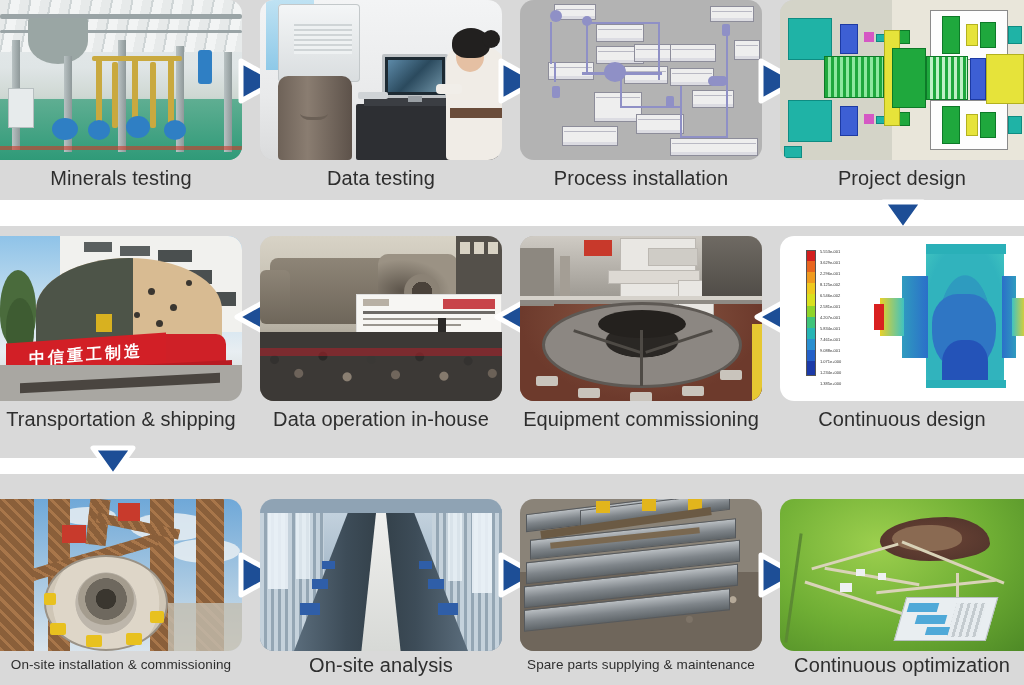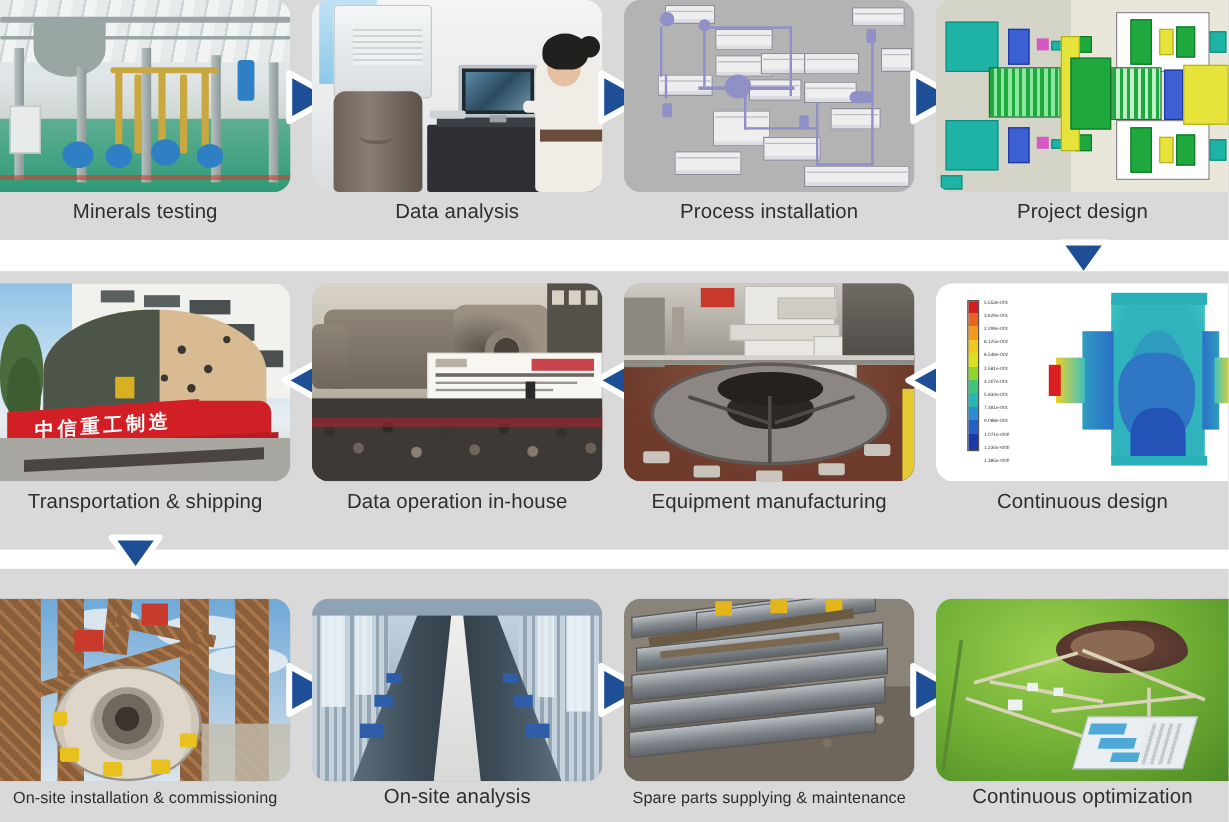--- a/index.html
+++ b/index.html
@@ -35,21 +35,21 @@
     box-shadow: 0 0 0 0 rgba(0,0,0,0);
   }
   .thumb.flush-left { border-top-left-radius: 0; border-bottom-left-radius: 0; }
   .thumb.flush-right { border-top-right-radius: 0; border-bottom-right-radius: 0; }
 
   .caption {
     position: absolute;
     width: 100%;
     text-align: center;
     color: #2e2e2e;
-    font-size: 17px;
+    font-size: 20px;
     letter-spacing: 0.1px;
     white-space: nowrap;
   }
   .caption.small { font-size: 13.5px; }
 
   
   .arrow { position: absolute; line-height: 0; }
   .arrow svg { display: block; overflow: visible; }
 
   
@@ -248,21 +248,21 @@
           <div class="lyr" style="left:148px;top:96px;width:14px;height:6px;background:#9aa0a5;"></div>
           <div class="lyr" style="left:98px;top:92px;width:30px;height:7px;background:#cfd3d6;border-radius:2px;"></div>
           <div class="lyr da-coat" style="left:186px;top:48px;width:58px;height:112px;"></div>
           <div class="lyr da-skin" style="left:196px;top:42px;width:28px;height:30px;border-radius:50%;"></div>
           <div class="lyr da-hair" style="left:192px;top:28px;width:38px;height:30px;"></div>
           <div class="lyr" style="left:222px;top:30px;width:18px;height:18px;background:#22201f;border-radius:50%;"></div>
           <div class="lyr" style="left:176px;top:84px;width:26px;height:10px;background:#f1eee9;border-radius:4px;"></div>
           <div class="lyr" style="left:190px;top:108px;width:52px;height:10px;background:#6a4c3a;"></div>
         </div>
       </div>
-      <div class="caption" style="left:260px;width:242px;top:167px;">Data analysis</div>
+      <div class="caption" style="left:260px;width:242px;top:167px;">Data testing</div>
     </div>
 
     <div class="arrow" style="left:497px;top:58px;">
       <svg width="44" height="46" viewBox="0 0 44 46">
           <polygon points="4,3 40,23 4,43" fill="#1d4e96" stroke="#ffffff" stroke-width="5" stroke-linejoin="round"></polygon>
         </svg>
     </div>
 
     <div class="cell">
       <div class="thumb" style="left:520px;top:0;width:242px;height:160px;">
@@ -458,21 +458,21 @@
           <div style="position:absolute;left:52px;top:104px;width:70px;height:3px;background:#4e4a45;transform:rotate(18deg);"></div>
           <div style="position:absolute;left:124px;top:104px;width:70px;height:3px;background:#4e4a45;transform:rotate(-18deg);"></div>
           <div style="position:absolute;left:16px;top:140px;width:22px;height:10px;background:#c9c4bc;border-radius:2px;"></div>
           <div style="position:absolute;left:58px;top:152px;width:22px;height:10px;background:#c9c4bc;border-radius:2px;"></div>
           <div style="position:absolute;left:110px;top:156px;width:22px;height:10px;background:#c9c4bc;border-radius:2px;"></div>
           <div style="position:absolute;left:162px;top:150px;width:22px;height:10px;background:#c9c4bc;border-radius:2px;"></div>
           <div style="position:absolute;left:200px;top:134px;width:22px;height:10px;background:#c9c4bc;border-radius:2px;"></div>
           <div style="position:absolute;right:0;top:88px;width:10px;height:77px;background:#e6c832;"></div>
         </div>
       </div>
-      <div class="caption" style="left:520px;width:242px;top:182px;">Equipment manufacturing</div>
+      <div class="caption" style="left:520px;width:242px;top:182px;">Equipment commissioning</div>
     </div>
 
     <div class="arrow" style="left:753px;top:68px;">
       <svg width="44" height="46" viewBox="0 0 44 46">
           <polygon points="40,3 4,23 40,43" fill="#1d4e96" stroke="#ffffff" stroke-width="5" stroke-linejoin="round"></polygon>
         </svg>
     </div>
 
     <div class="cell">
       <div class="thumb flush-right" style="left:780px;top:10px;width:244px;height:165px;">

